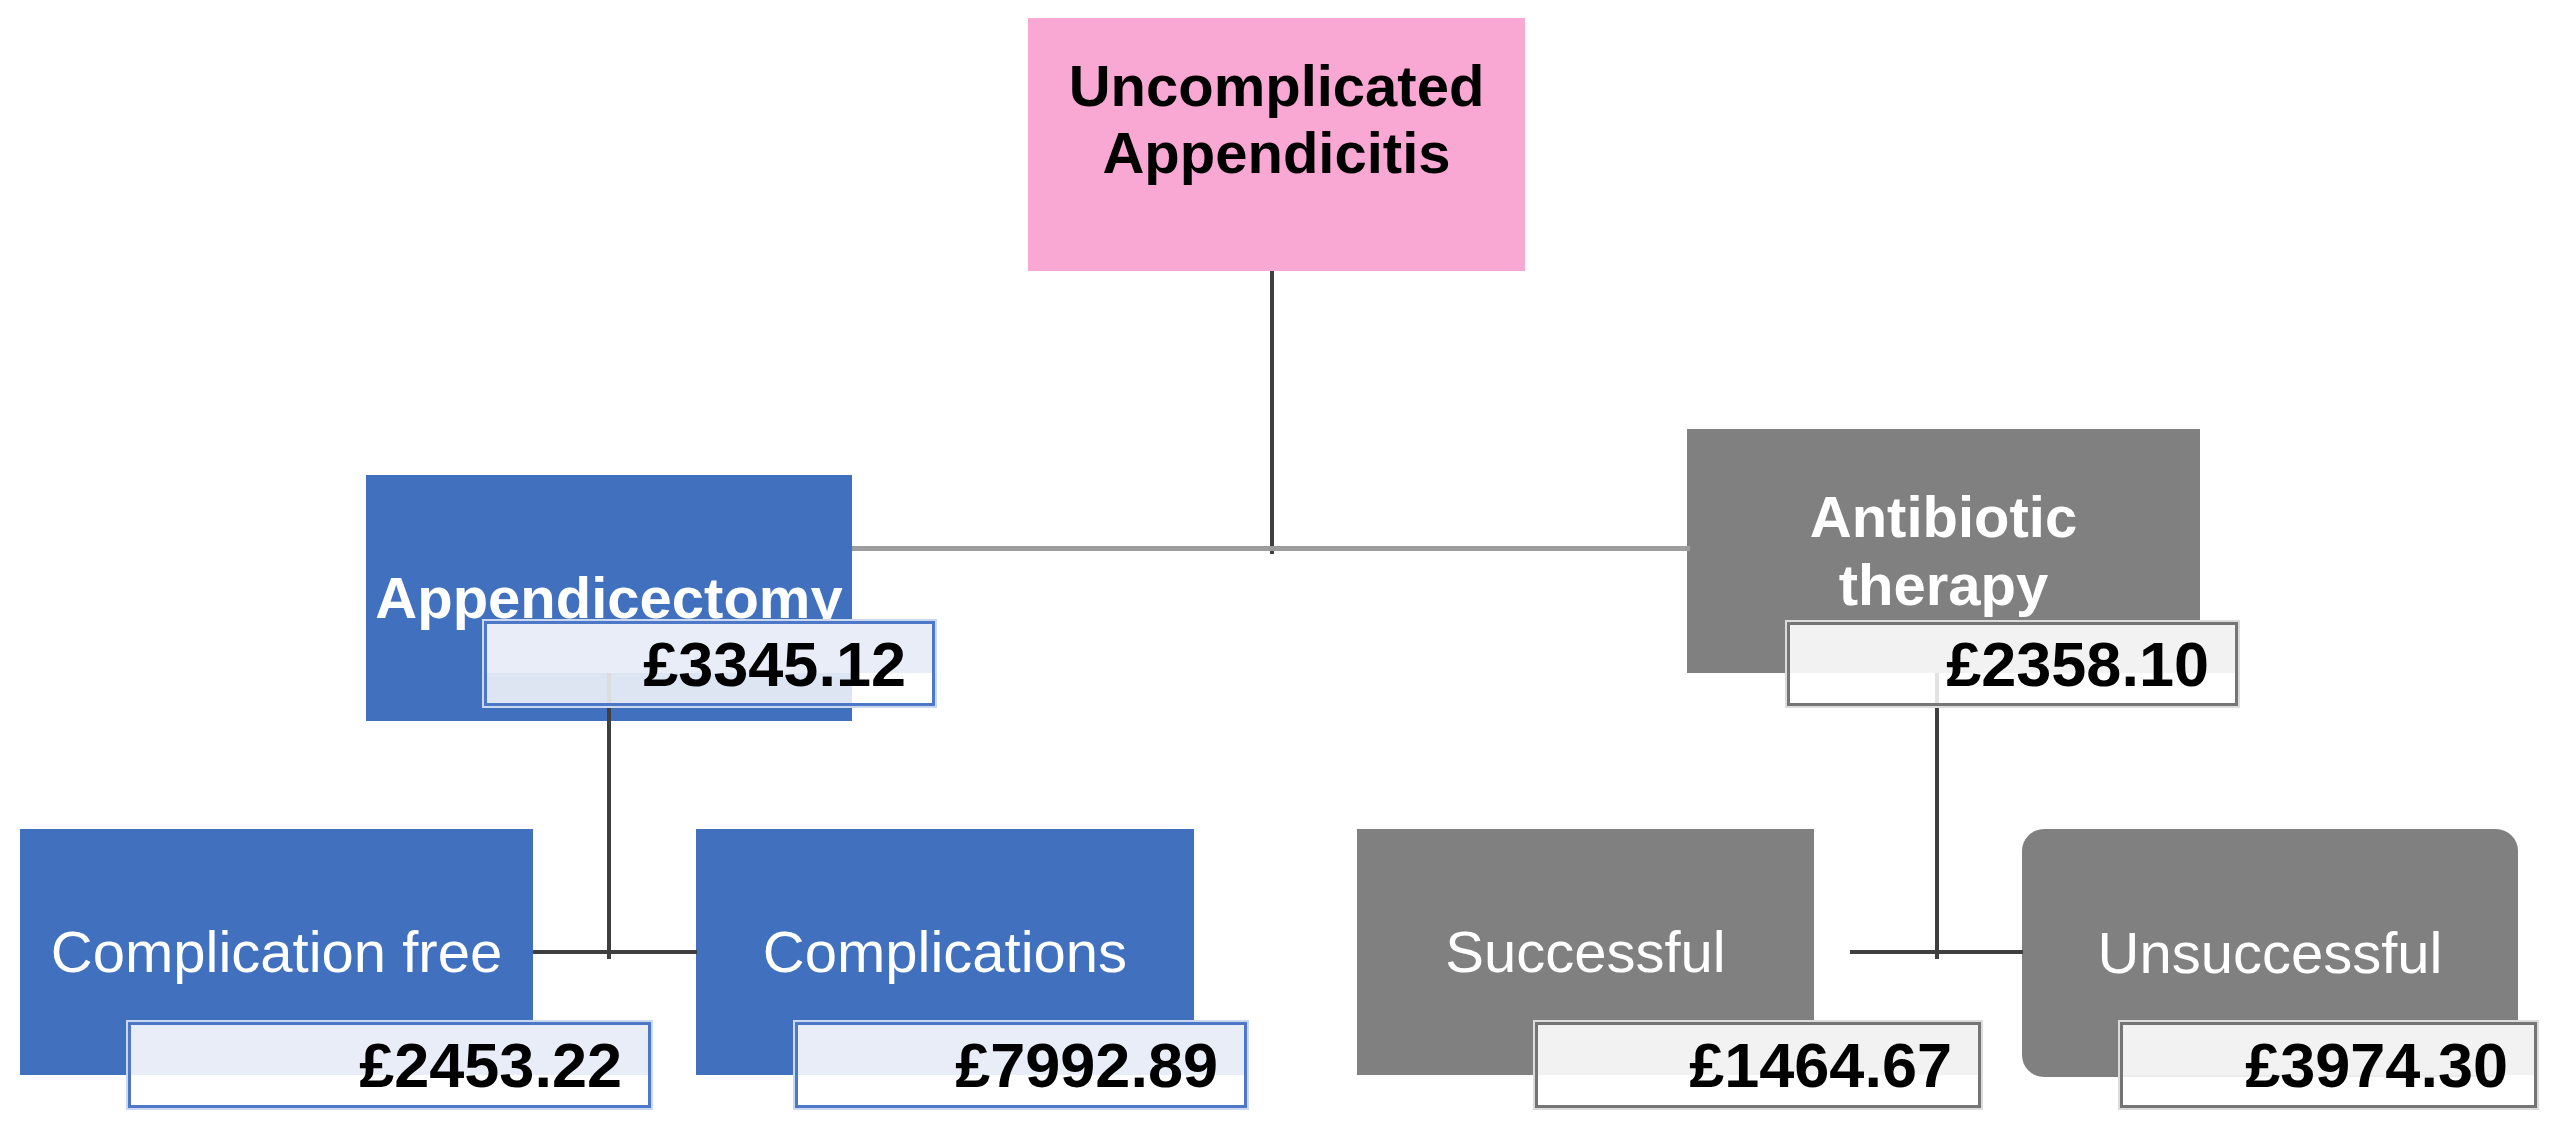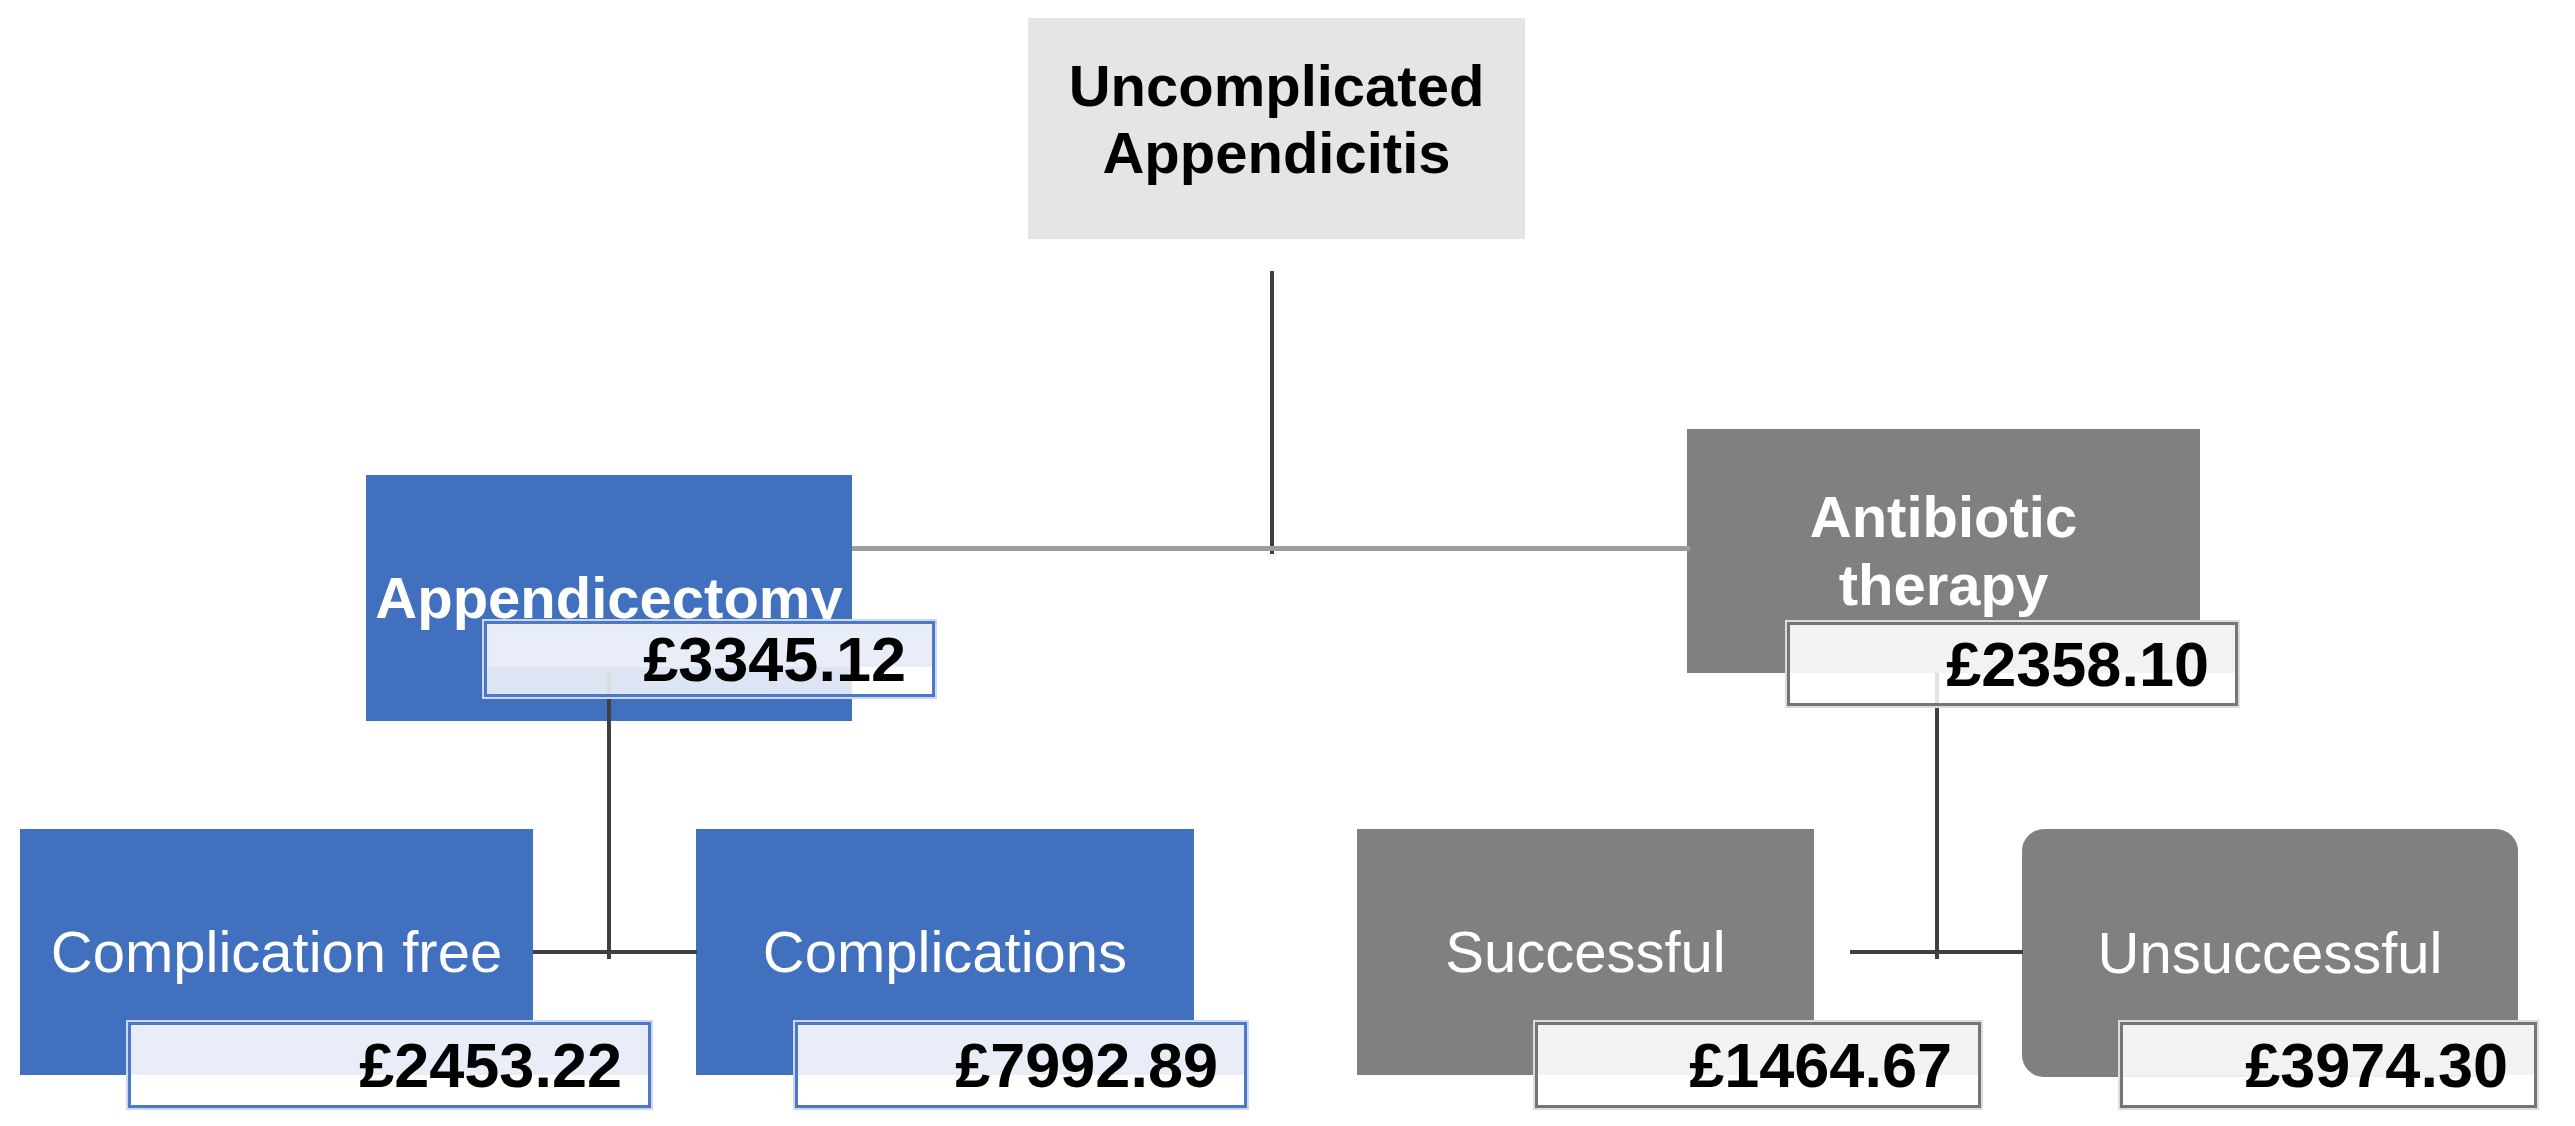--- a/index.html
+++ b/index.html
@@ -23,22 +23,22 @@
   .node{
     position:absolute;z-index:0;
     display:flex;align-items:center;justify-content:center;
     color:#ffffff;font-size:58px;line-height:1.18;
     text-align:center;white-space:pre-line;
   }
   .node.blue{background:#4070be;}
   .node.gray{background:#808080;}
   .node.bold{font-weight:700;}
   #root{
-    left:1028px;top:18px;width:497px;height:221px;
-    background:#e5e5e5;color:#000000;font-weight:700;
+    left:1028px;top:18px;width:497px;height:253px;
+    background:#f9a8d4;color:#000000;font-weight:700;
     align-items:flex-start;padding-top:34px;box-sizing:border-box;
     line-height:1.16;
   }
   #appendicectomy{left:366px;top:427px;width:486px;height:246px;white-space:nowrap;margin-top:48px;}
   #antibiotic{left:1687px;top:429px;width:513px;height:244px;}
   #compfree{left:20px;top:829px;width:513px;height:246px;white-space:nowrap;}
   #complications{left:696px;top:829px;width:498px;height:246px;white-space:nowrap;}
   #successful{left:1357px;top:829px;width:457px;height:246px;white-space:nowrap;}
   #unsuccessful{left:2022px;top:829px;width:496px;height:248px;white-space:nowrap;border-radius:22px;}
   
@@ -51,21 +51,21 @@
   .tag.blue-tag{
     border:3px solid #4d78c8;
     background:linear-gradient(to bottom,#e8edf8 0%,#e8edf8 62%,rgba(255,255,255,0.82) 62%,rgba(255,255,255,0.82) 100%);
     box-shadow:0 0 0 2px #ccd8ef;
   }
   .tag.gray-tag{
     border:3px solid #757575;
     background:linear-gradient(to bottom,#f2f2f2 0%,#f2f2f2 62%,rgba(255,255,255,0.85) 62%,rgba(255,255,255,0.85) 100%);
     box-shadow:0 0 0 2px #dcdcdc;
   }
-  #tag-appendicectomy{left:484px;top:621px;width:451px;height:76px;}
+  #tag-appendicectomy{left:484px;top:621px;width:451px;height:85px;}
   #tag-antibiotic{left:1787px;top:622px;width:451px;height:84px;}
   #tag-compfree{left:128px;top:1022px;width:523px;height:86px;}
   #tag-complications{left:795px;top:1022px;width:452px;height:86px;}
   #tag-successful{left:1535px;top:1022px;width:446px;height:86px;}
   #tag-unsuccessful{left:2120px;top:1022px;width:417px;height:86px;}
 </style>
 </head>
 <body>
 
 <div class="canvas">

